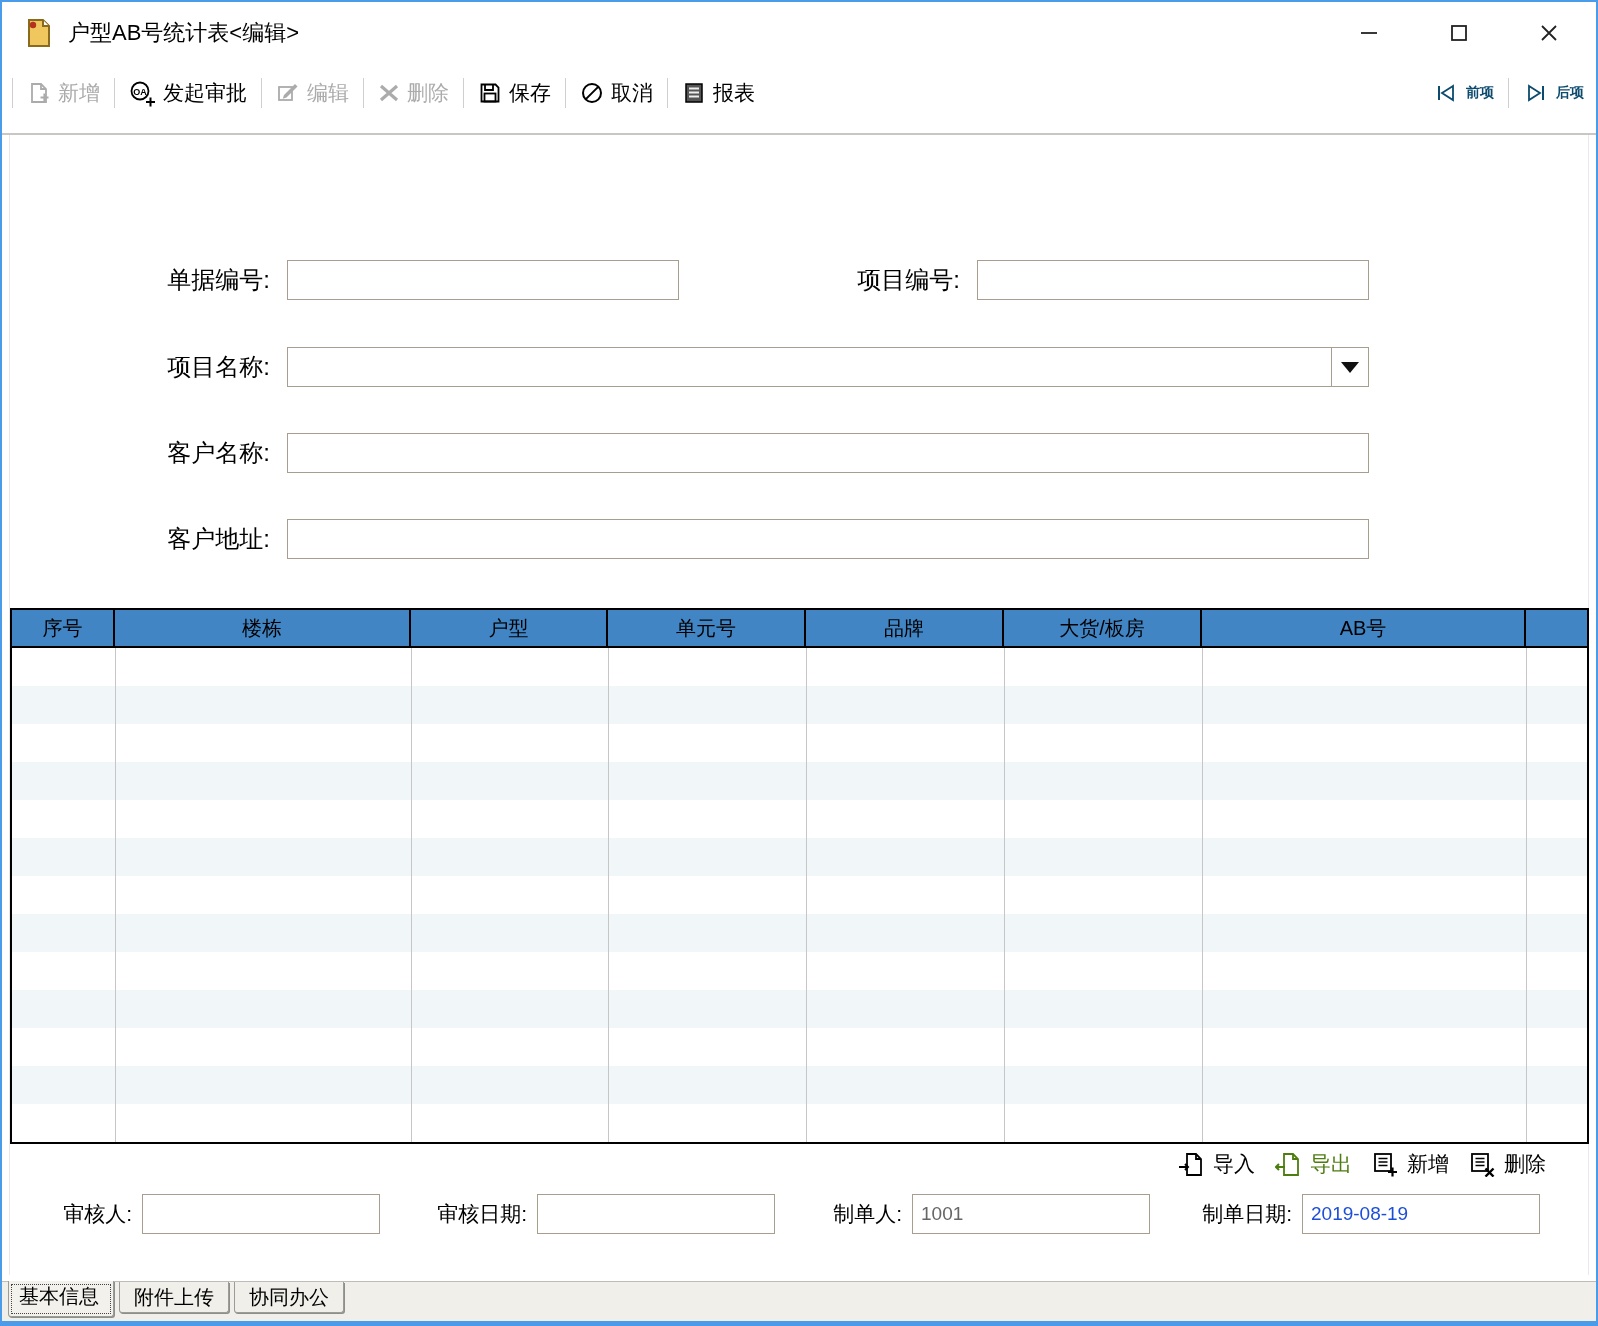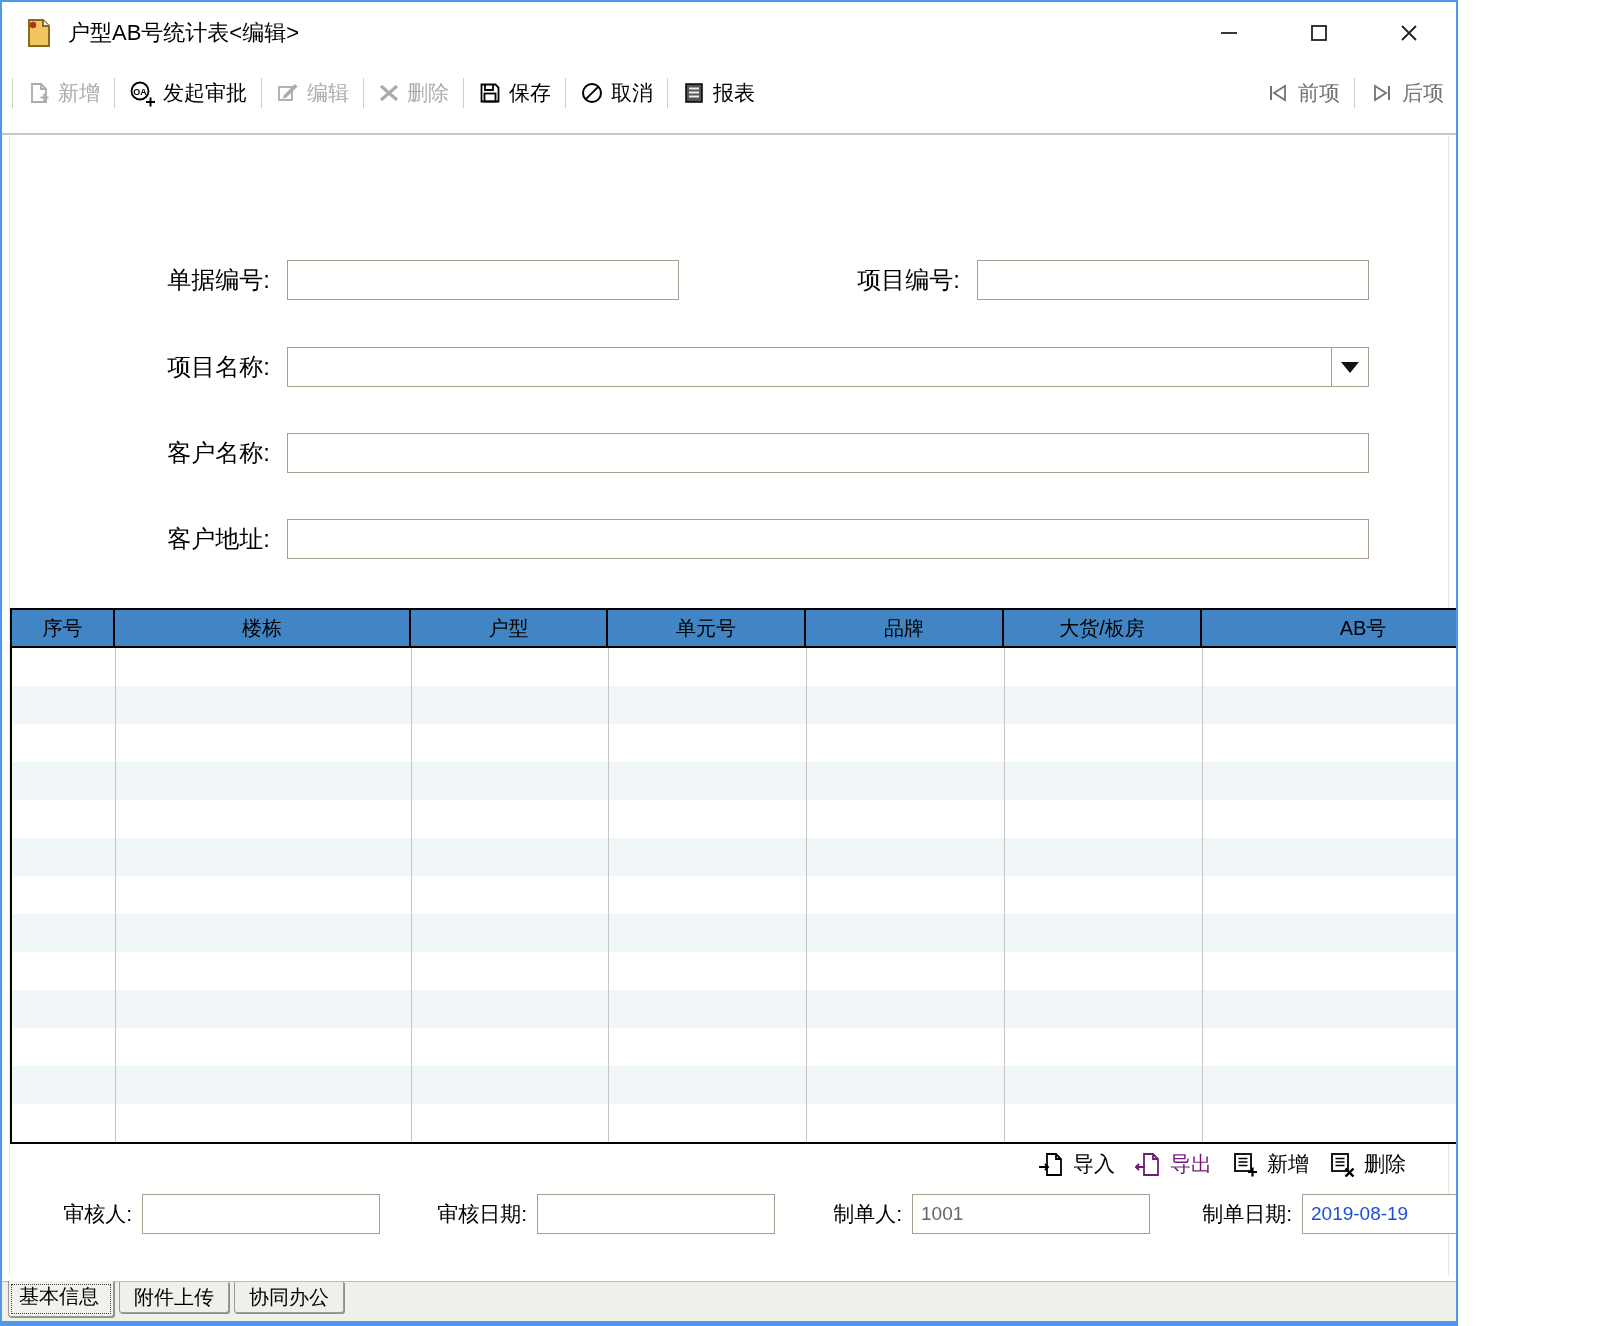--- a/index.html
+++ b/index.html
@@ -1,32 +1,32 @@
 <!DOCTYPE html>
 <html><head>
 <meta charset="utf-8">
 <style>
   html,body{margin:0;padding:0;background:#fff;}
   .window{
-    position:relative;width:1458px;height:1326px;box-sizing:border-box;
+    position:relative;width:1598px;height:1326px;box-sizing:border-box;
     border:2px solid #4A9BEA;border-bottom-width:5px;background:#fff;overflow:hidden;
     font-family:"Liberation Sans","DejaVu Sans",sans-serif;color:#000;
   }
   
   .titlebar{position:absolute;top:0;left:0;right:0;height:62px;display:flex;align-items:center;background:#fff;}
   .title-icon{margin-left:20px;width:34px;height:34px;flex:0 0 auto;}
   .title-text{margin-left:12px;font-size:22px;}
   .win-controls{position:absolute;right:2px;top:0;height:62px;display:flex;align-items:center;}
   .win-btn{width:90px;height:62px;display:flex;align-items:center;justify-content:center;cursor:default;}
   
   .toolbar{position:absolute;top:64px;left:0;right:0;height:54px;display:flex;align-items:center;font-size:21px;}
   .tsep{width:1px;height:30px;background:#CFCFCF;margin:0 10px;flex:0 0 auto;}
   .titem{display:flex;align-items:center;gap:7px;margin:0 4px;white-space:nowrap;cursor:default;}
   .titem.disabled{color:#ABABAB;}
-  .toolbar-nav{position:absolute;right:8px;top:0;height:54px;display:flex;align-items:center;color:#737373;font-size:21px;}
+  .toolbar-nav{position:absolute;right:8px;top:0;height:54px;display:flex;align-items:center;color:#0c4a6e;font-size:14px;font-weight:bold;}
   .divider{position:absolute;top:131px;left:0;right:0;height:2px;background:#C8C7C3;}
   .panel-edge-l{position:absolute;left:7px;top:133px;bottom:46px;width:1px;background:#E9E9E9;}
   .panel-edge-r{position:absolute;right:7px;top:133px;bottom:46px;width:1px;background:#E9E9E9;}
   
   .flabel{position:absolute;width:210px;text-align:right;font-size:24px;line-height:40px;}
   .tinput{position:absolute;height:40px;border:1.5px solid #A79E90;background:#fff;box-sizing:border-box;
           font-size:19px;padding:0 8px;outline:none;font-family:inherit;}
   .dd{position:absolute;left:285px;top:345px;width:1082px;height:40px;border:1.5px solid #A79E90;
       box-sizing:border-box;display:flex;background:#fff;}
   .dd input{flex:1;border:none;outline:none;font-size:19px;padding:0 8px;font-family:inherit;background:transparent;}
@@ -37,21 +37,21 @@
   .dhead{display:grid;grid-template-columns:103px 296px 197px 198px 198px 198px 324px 1fr;
          background:#4285C4;border-bottom:2px solid #000;}
   .hcell{height:36px;line-height:36px;text-align:center;font-size:20px;border-right:2px solid #000;overflow:hidden;}
   .hcell:last-child{border-right:none;}
   .dbody{position:relative;height:494px;
          background:repeating-linear-gradient(180deg,#fff 0px,#fff 38px,#F1F6F9 38px,#F1F6F9 76px);}
   .vline{position:absolute;top:0;bottom:0;width:1px;background:#C6C6C6;}
   
   .table-toolbar{position:absolute;top:1148px;right:50px;display:flex;align-items:center;gap:20px;font-size:21px;}
   .tt-item{display:flex;align-items:center;gap:8px;white-space:nowrap;cursor:default;}
-  .tt-item.disabled{color:#701a75;}
+  .tt-item.disabled{color:#4d7c0f;}
   
   .foot-label{position:absolute;top:1192px;font-size:21px;line-height:40px;text-align:right;}
   .foot-input{position:absolute;top:1192px;height:40px;border:1.5px solid #A79E90;font-size:19px;
               padding:0 8px;box-sizing:border-box;outline:none;font-family:inherit;background:#fff;}
   
   .tabbar{position:absolute;left:0;right:0;bottom:0;height:40px;background:#F0EFEA;
           border-top:1px solid #BDBCB8;display:flex;align-items:flex-start;padding-left:6px;box-sizing:border-box;}
   .tab{height:30px;padding:0 14px;font-size:20px;line-height:30px;background:#F0EFEA;
        border:1px solid #9B9B97;border-top:none;border-radius:0 0 3px 3px;
        box-shadow:1px 1px 0 #8E8E8A;margin-right:5px;cursor:default;white-space:nowrap;}

